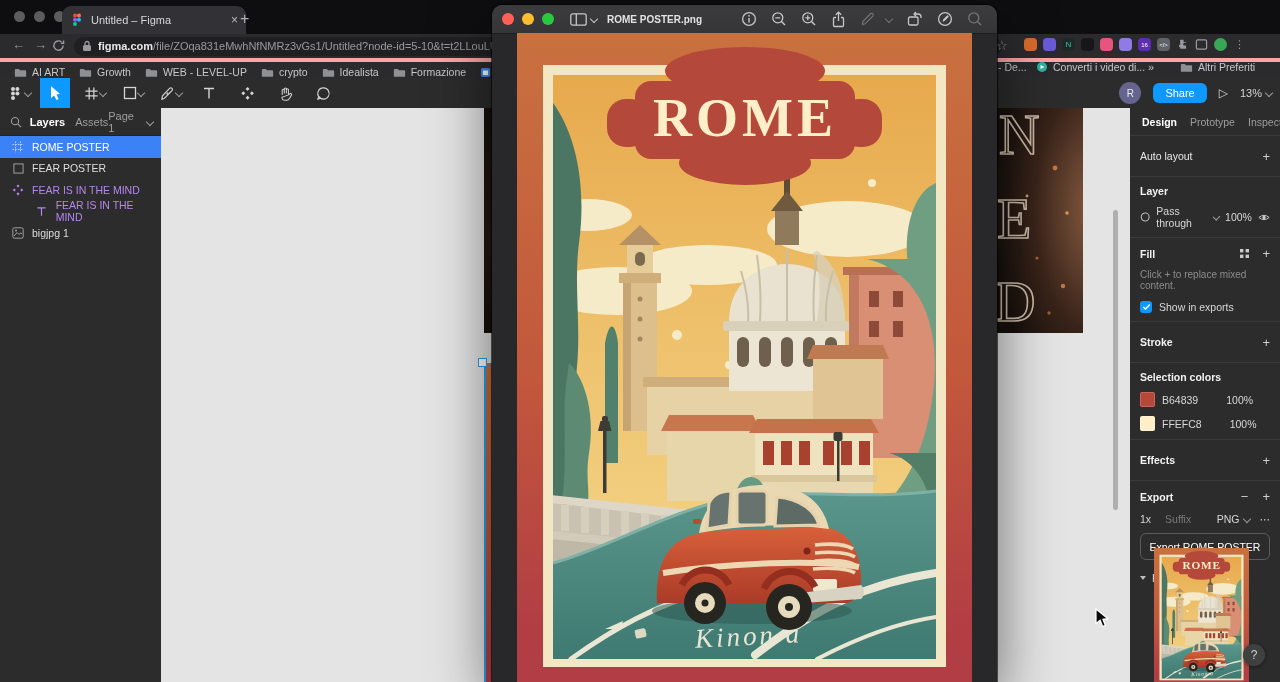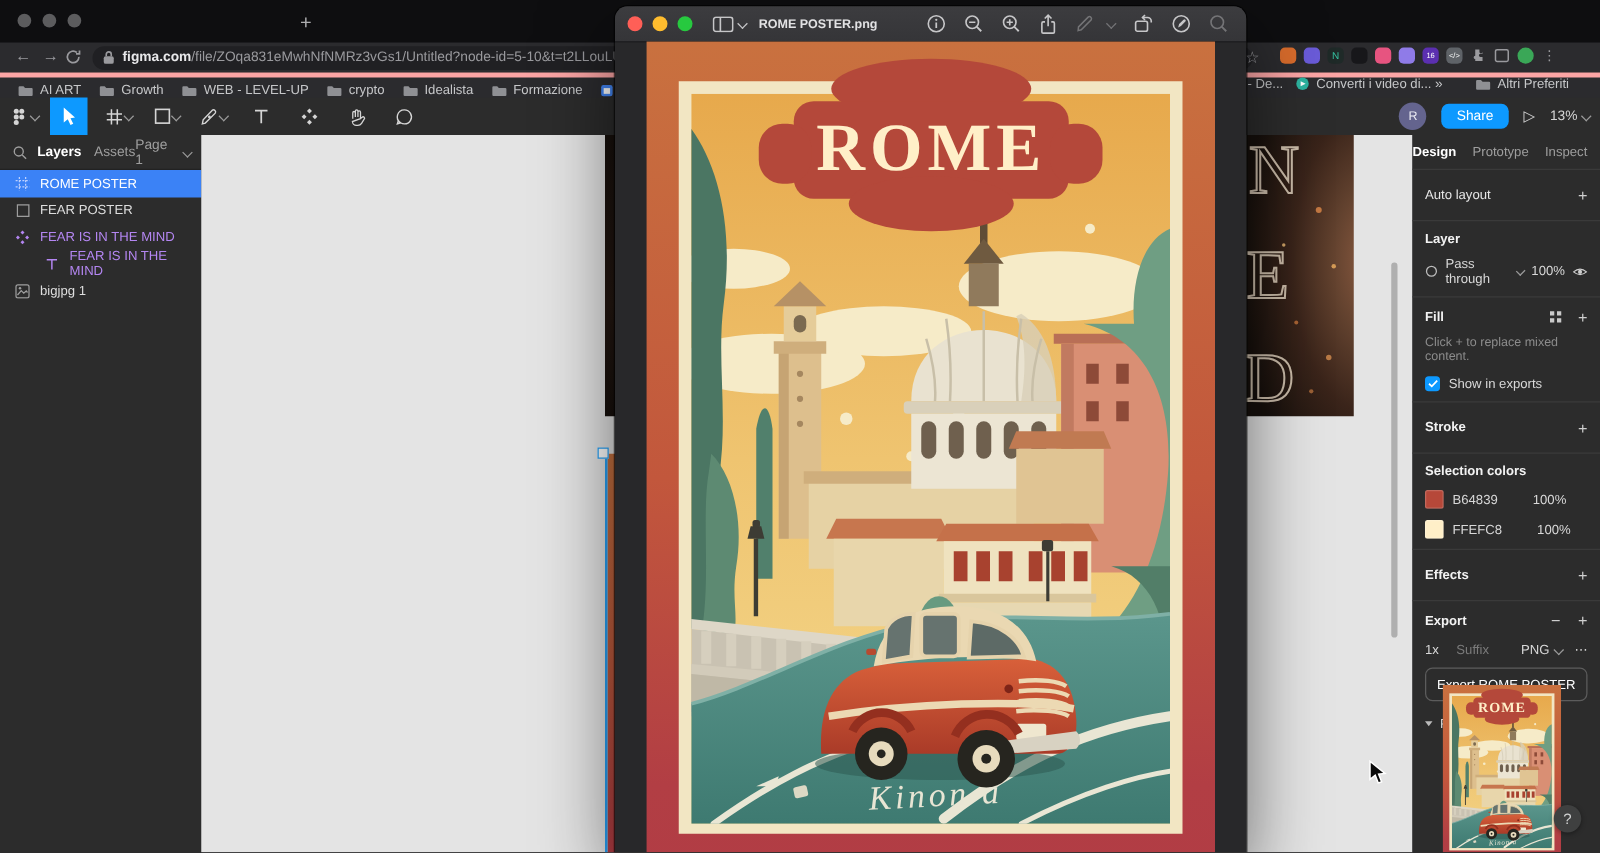--- a/index.html
+++ b/index.html
@@ -77,20 +77,31 @@
 <body>
 
 <div id="root">
 
   <div class="abs tabstrip">
     <div class="row" style="position:absolute;left:14px;top:11px;">
       <div class="tl"></div>
       <div class="tl"></div>
       <div class="tl"></div>
     </div>
+    <div class="abs tab">
+      <svg width="14" height="14" viewBox="0 0 14 14">
+        <rect x="3" y="0.5" width="4" height="4" rx="2" fill="#f24e1e"></rect>
+        <rect x="7" y="0.5" width="4" height="4" rx="2" fill="#ff7262"></rect>
+        <rect x="3" y="4.8" width="4" height="4" rx="2" fill="#a259ff"></rect>
+        <circle cx="9" cy="6.8" r="2" fill="#1abcfe"></circle>
+        <rect x="3" y="9.1" width="4" height="4" rx="2" fill="#0acf83"></rect>
+      </svg>
+      <span style="margin-left:7px;">Untitled – Figma</span>
+      <span class="x">×</span>
+    </div>
     <div class="abs newtab">+</div>
   </div>
 
   <div class="abs navbar">
     <span class="abs navic" style="left:0;top:3px;">←</span>
     <span class="abs navic" style="left:22px;top:3px;">→</span>
     <svg class="abs" style="left:52px;top:5px;" width="13" height="13" viewBox="0 0 14 14">
       <path d="M12,7 a5,5 0 1 1 -1.8,-3.8" stroke="#9a9a9e" stroke-width="1.5" fill="none"></path>
       <path d="M12.5,1.5 L12.5,4.5 L9.5,4.5" stroke="#9a9a9e" stroke-width="1.5" fill="none"></path>
     </svg>
@@ -340,21 +351,21 @@
     <div class="abs handle" style="left:317px;top:250px;"></div>
 
     <div class="abs scrollbar" style="left:952px;top:102px;"></div>
 
     <svg class="abs" style="left:934px;top:500px;z-index:9;" width="15" height="21" viewBox="0 0 15 21">
       <path d="M1,1 L1,15.5 L5.2,12.2 L7.6,18.5 L10.3,17.4 L7.9,11.3 L13,10.7 Z" fill="#0b0b0b" stroke="#fff" stroke-width="1.2"></path>
     </svg>
   </div>
 
   <div class="abs inspector">
-    <div class="row" style="height:27px;border-bottom:1px solid #3a3a3a;gap:13px;">
+    <div class="row" style="height:27px;border-bottom:1px solid #3a3a3a;padding-left:12px;gap:13px;">
       <span style="color:#fff;font-weight:bold;">Design</span>
       <span style="color:#9e9e9e;">Prototype</span>
       <span style="color:#9e9e9e;">Inspect</span>
     </div>
     <div class="sec row" style="height:24px;">
       <span style="color:#e6e6e6;">Auto layout</span>
       <span class="plus" style="margin-left:auto;">+</span>
     </div>
     <div class="sec">
       <div class="seclabel">Layer</div>

